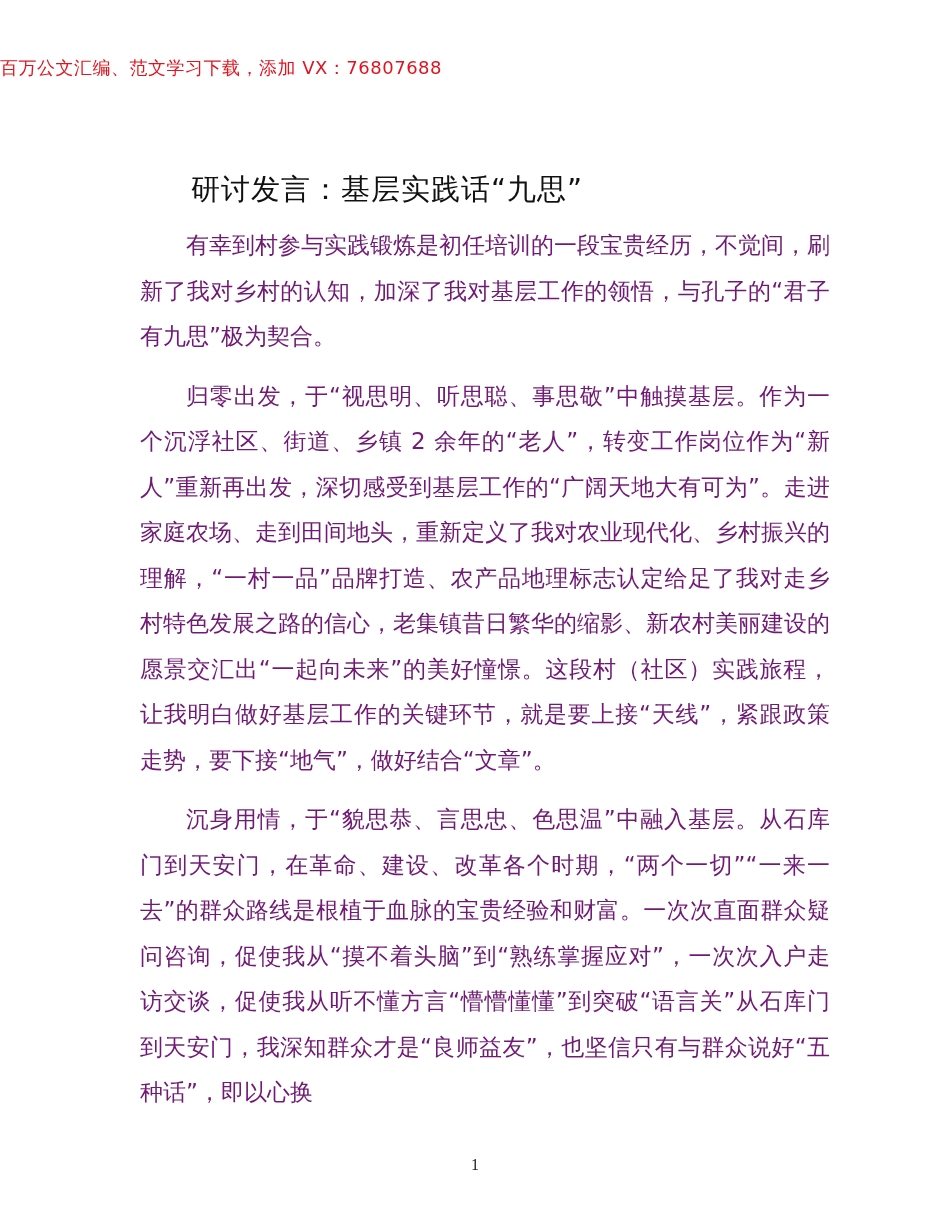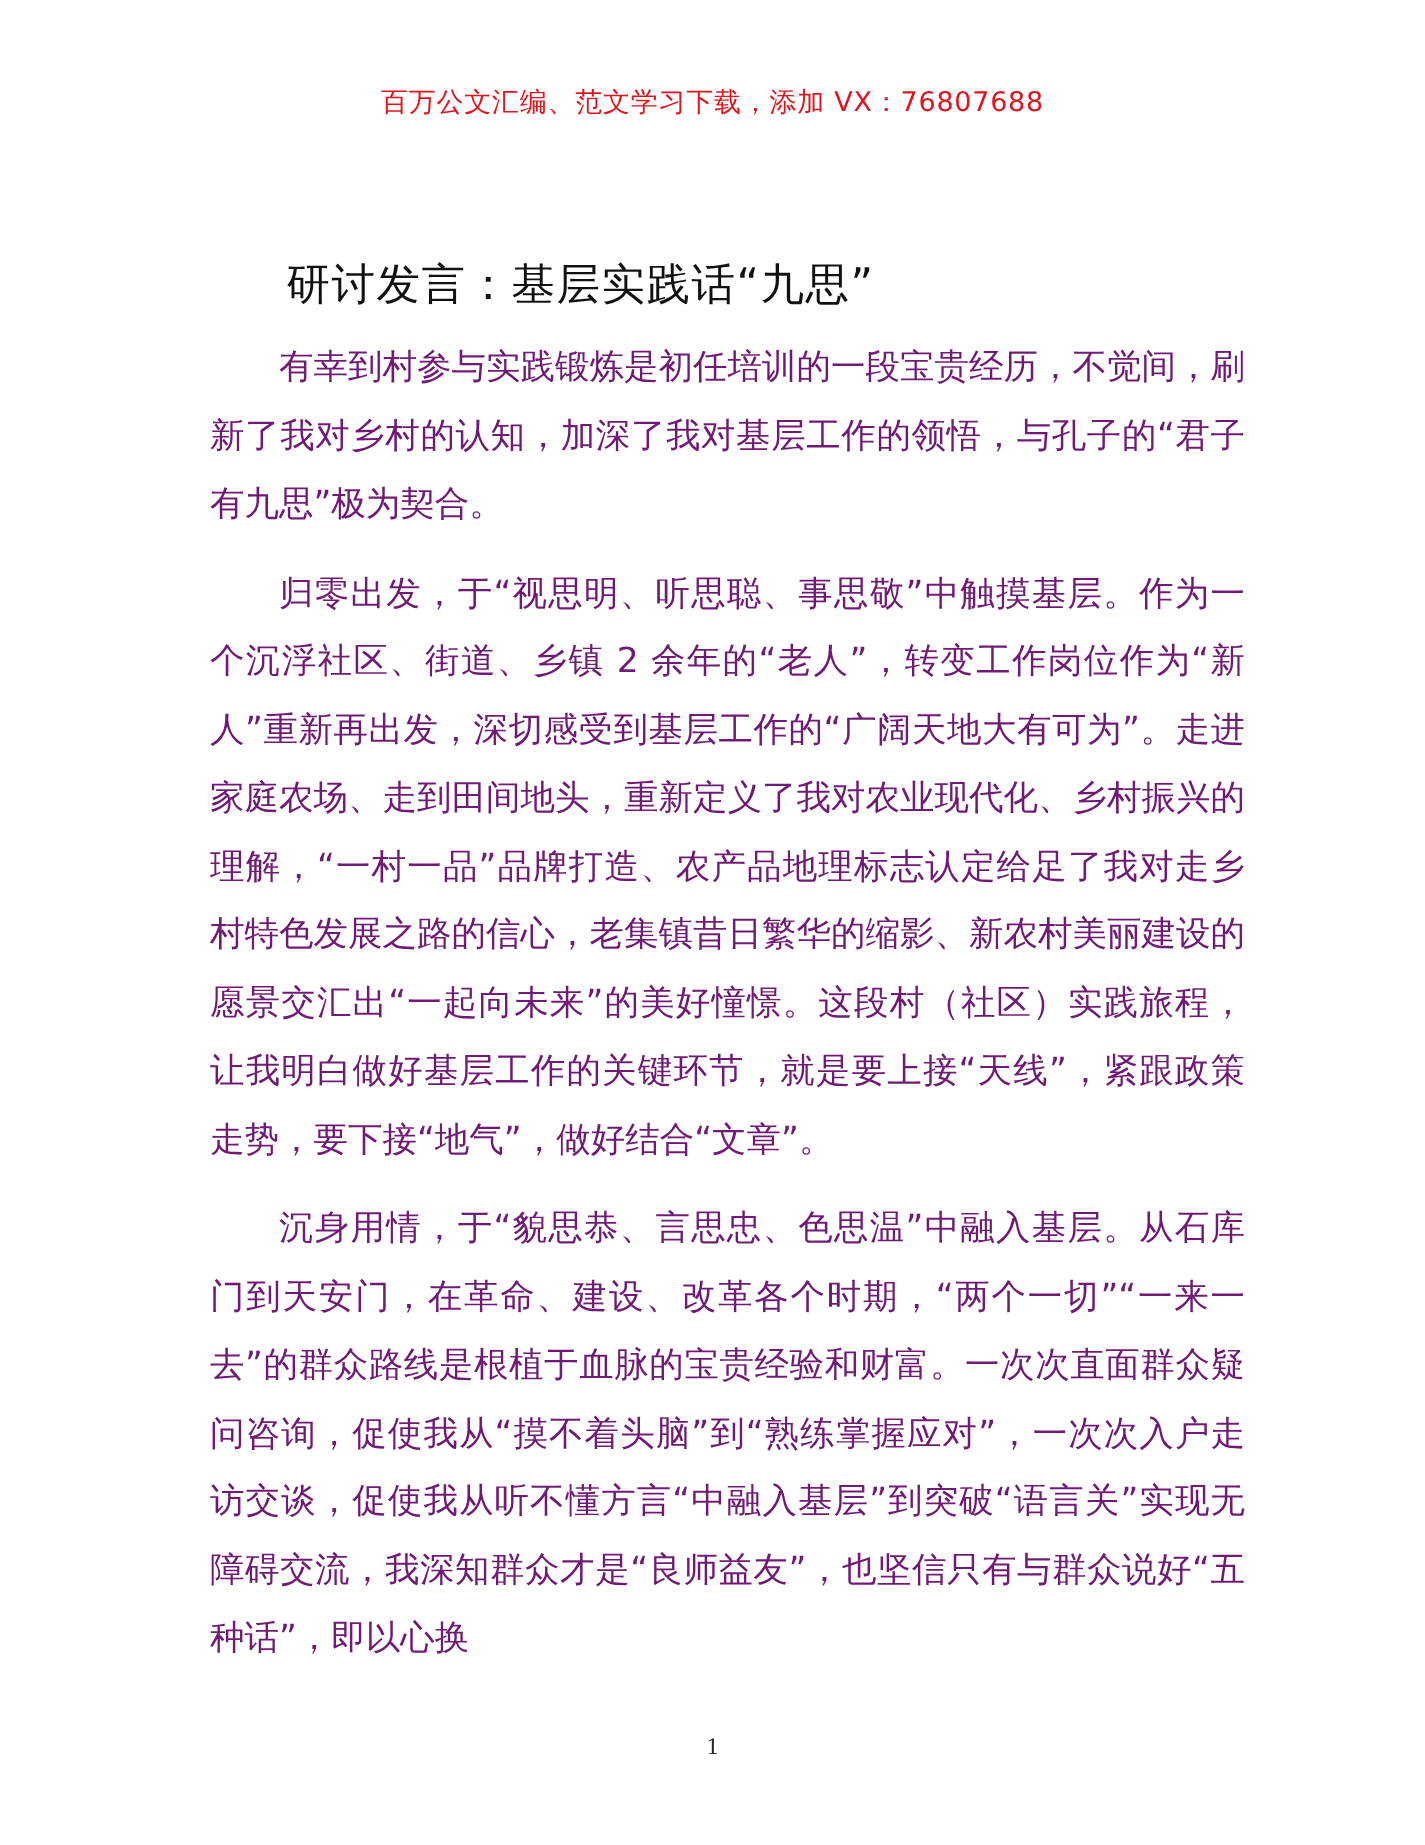--- a/index.html
+++ b/index.html
@@ -1,18 +1,18 @@
 <!DOCTYPE html>
 <html><head>
 <meta charset="utf-8">
 <style>
   html, body { margin: 0; padding: 0; background: #ffffff; }
   body { width: 950px; height: 1230px; position: relative; overflow: hidden; }
   .header {
-    position: absolute; top: 56px; left: 0; width: 950px; text-align: center;
+    position: absolute; top: 56px; left: 0; width: 950px; 
     color: #e0141e; font-size: 18px; font-family: "DejaVu Sans", sans-serif;
     letter-spacing: 0.5px;
   }
   .title {
     position: absolute; top: 170px; left: 0; width: 774px; text-align: center;
     color: #111; font-size: 29px; font-family: "DejaVu Sans", sans-serif;
     letter-spacing: 1px;
   }
   .body-text {
     position: absolute; left: 140px; width: 690px; top: 223px;
@@ -28,16 +28,16 @@
 </head>
 <body>
 
 <div class="header">百万公文汇编、范文学习下载，添加 VX：76807688</div>
 
 <div class="title">研讨发言：基层实践话“九思”</div>
 
 <div class="body-text">
   <p>有幸到村参与实践锻炼是初任培训的一段宝贵经历，不觉间，刷新了我对乡村的认知，加深了我对基层工作的领悟，与孔子的“君子有九思”极为契合。</p>
   <p>归零出发，于“视思明、听思聪、事思敬”中触摸基层。作为一个沉浮社区、街道、乡镇 2 余年的“老人”，转变工作岗位作为“新人”重新再出发，深切感受到基层工作的“广阔天地大有可为”。走进家庭农场、走到田间地头，重新定义了我对农业现代化、乡村振兴的理解，“一村一品”品牌打造、农产品地理标志认定给足了我对走乡村特色发展之路的信心，老集镇昔日繁华的缩影、新农村美丽建设的愿景交汇出“一起向未来”的美好憧憬。这段村（社区）实践旅程，让我明白做好基层工作的关键环节，就是要上接“天线”，紧跟政策走势，要下接“地气”，做好结合“文章”。</p>
-  <p>沉身用情，于“貌思恭、言思忠、色思温”中融入基层。从石库门到天安门，在革命、建设、改革各个时期，“两个一切”“一来一去”的群众路线是根植于血脉的宝贵经验和财富。一次次直面群众疑问咨询，促使我从“摸不着头脑”到“熟练掌握应对”，一次次入户走访交谈，促使我从听不懂方言“中融入基层”到突破“语言关”实现无障碍交流，我深知群众才是“良师益友”，也坚信只有与群众说好“五种话”，即以心换</p>
+  <p>沉身用情，于“貌思恭、言思忠、色思温”中融入基层。从石库门到天安门，在革命、建设、改革各个时期，“两个一切”“一来一去”的群众路线是根植于血脉的宝贵经验和财富。一次次直面群众疑问咨询，促使我从“摸不着头脑”到“熟练掌握应对”，一次次入户走访交谈，促使我从听不懂方言“懵懵懂懂”到突破“语言关”从石库门到天安门，我深知群众才是“良师益友”，也坚信只有与群众说好“五种话”，即以心换</p>
 </div>
 
 <div class="page-number">1</div>
 
 </body></html>

